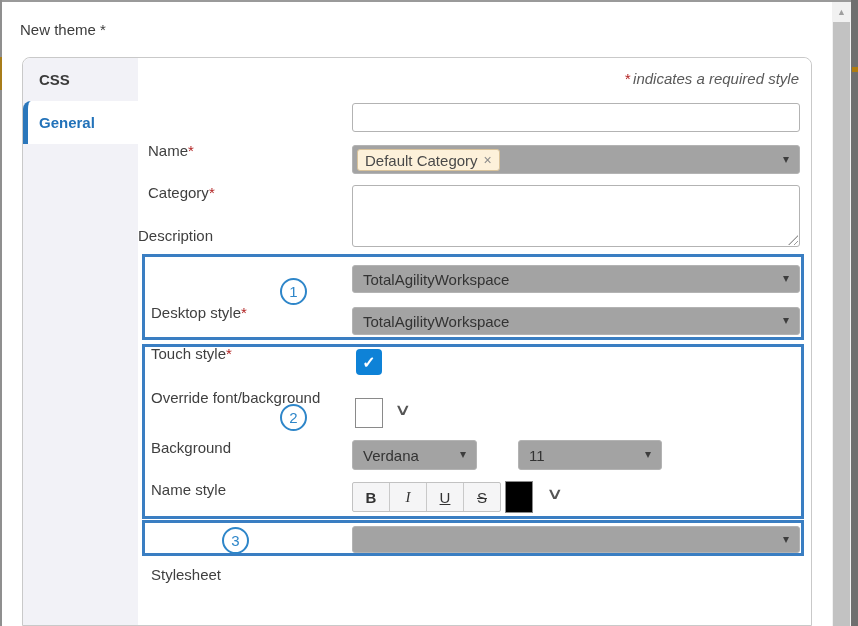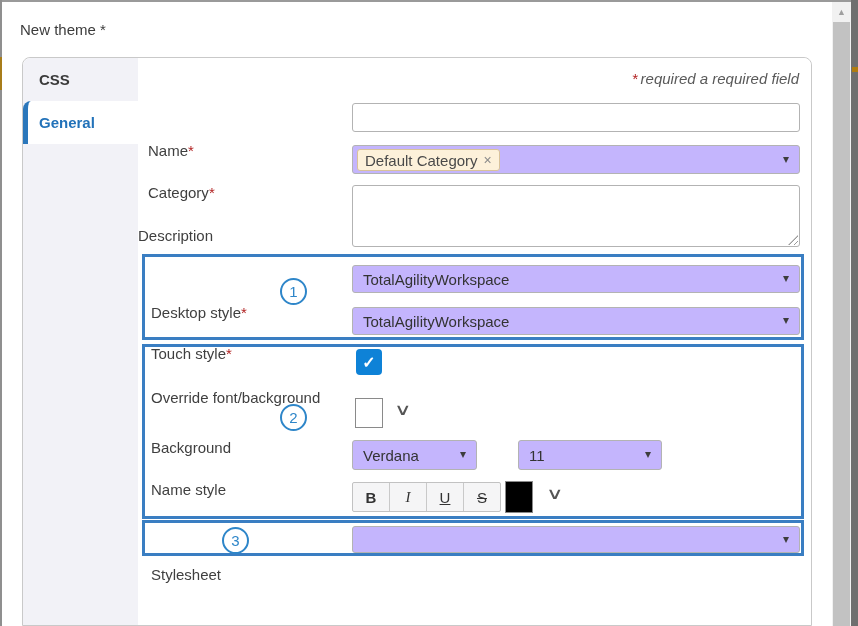--- a/index.html
+++ b/index.html
@@ -38,21 +38,21 @@
   .flabel{position:absolute;font-size:15px;color:#3f3f3f;white-space:nowrap;margin-top:36px;}
   .req{color:#b22222;}
 
   .text-input{position:absolute;box-sizing:border-box;border:1px solid #b3b3b3;border-radius:3px;
               background:#fff;font:15px "Liberation Sans",sans-serif;padding:0 8px;outline:none;color:#333;}
   textarea.text-input{resize:none;padding:4px 8px;}
   .resize-handle{position:absolute;width:10px;height:10px;
                  background:repeating-linear-gradient(135deg,transparent 0 3px,#9a9a9a 3px 4px);
                  clip-path:polygon(100% 0,0 100%,100% 100%);}
 
-  .dd{position:absolute;box-sizing:border-box;border:1px solid #b3b3b3;border-radius:3px;background:#c4b5fd;
+  .dd{position:absolute;box-sizing:border-box;border:1px solid #b3b3b3;border-radius:3px;background:#a3a3a3;
       display:flex;align-items:center;padding:0 26px 0 10px;font-size:15px;color:#333;}
   .dd .arrow{position:absolute;right:10px;top:50%;transform:translateY(-54%);font-size:12px;color:#3d3d3d;}
 
   .tag{position:absolute;left:4px;top:3px;height:22px;box-sizing:border-box;display:flex;align-items:center;
        background:#fdf1da;border:1px solid #d8c29a;border-radius:3px;padding:0 7px;font-size:15px;color:#4a4a4a;}
   .tag .x{color:#8a8a8a;margin-left:6px;font-size:14px;}
 
   .bluebox{position:absolute;box-sizing:border-box;border:3px solid #3a7ec2;}
 
   .circle{position:absolute;width:27px;height:27px;box-sizing:border-box;border:2px solid #2e86c9;border-radius:50%;
@@ -96,21 +96,21 @@
       <span>CSS</span>
     </div>
     <div class="tab active">
       <span>General</span>
     </div>
   </div>
 
   <div class="content">
 
     <div class="note">
-      <span class="star">*</span><span>required a required field</span>
+      <span class="star">*</span><span>indicates a required style</span>
     </div>
 
     <div class="flabel" style="left:10px;top:48px;">
       <span>Name</span><span class="req">*</span>
     </div>
     <input class="text-input" style="left: 214px; top: 45px; width: 448px; height: 29px;" value="">
 
     <div class="flabel" style="left:10px;top:90px;">
       <span>Category</span><span class="req">*</span>
     </div>

